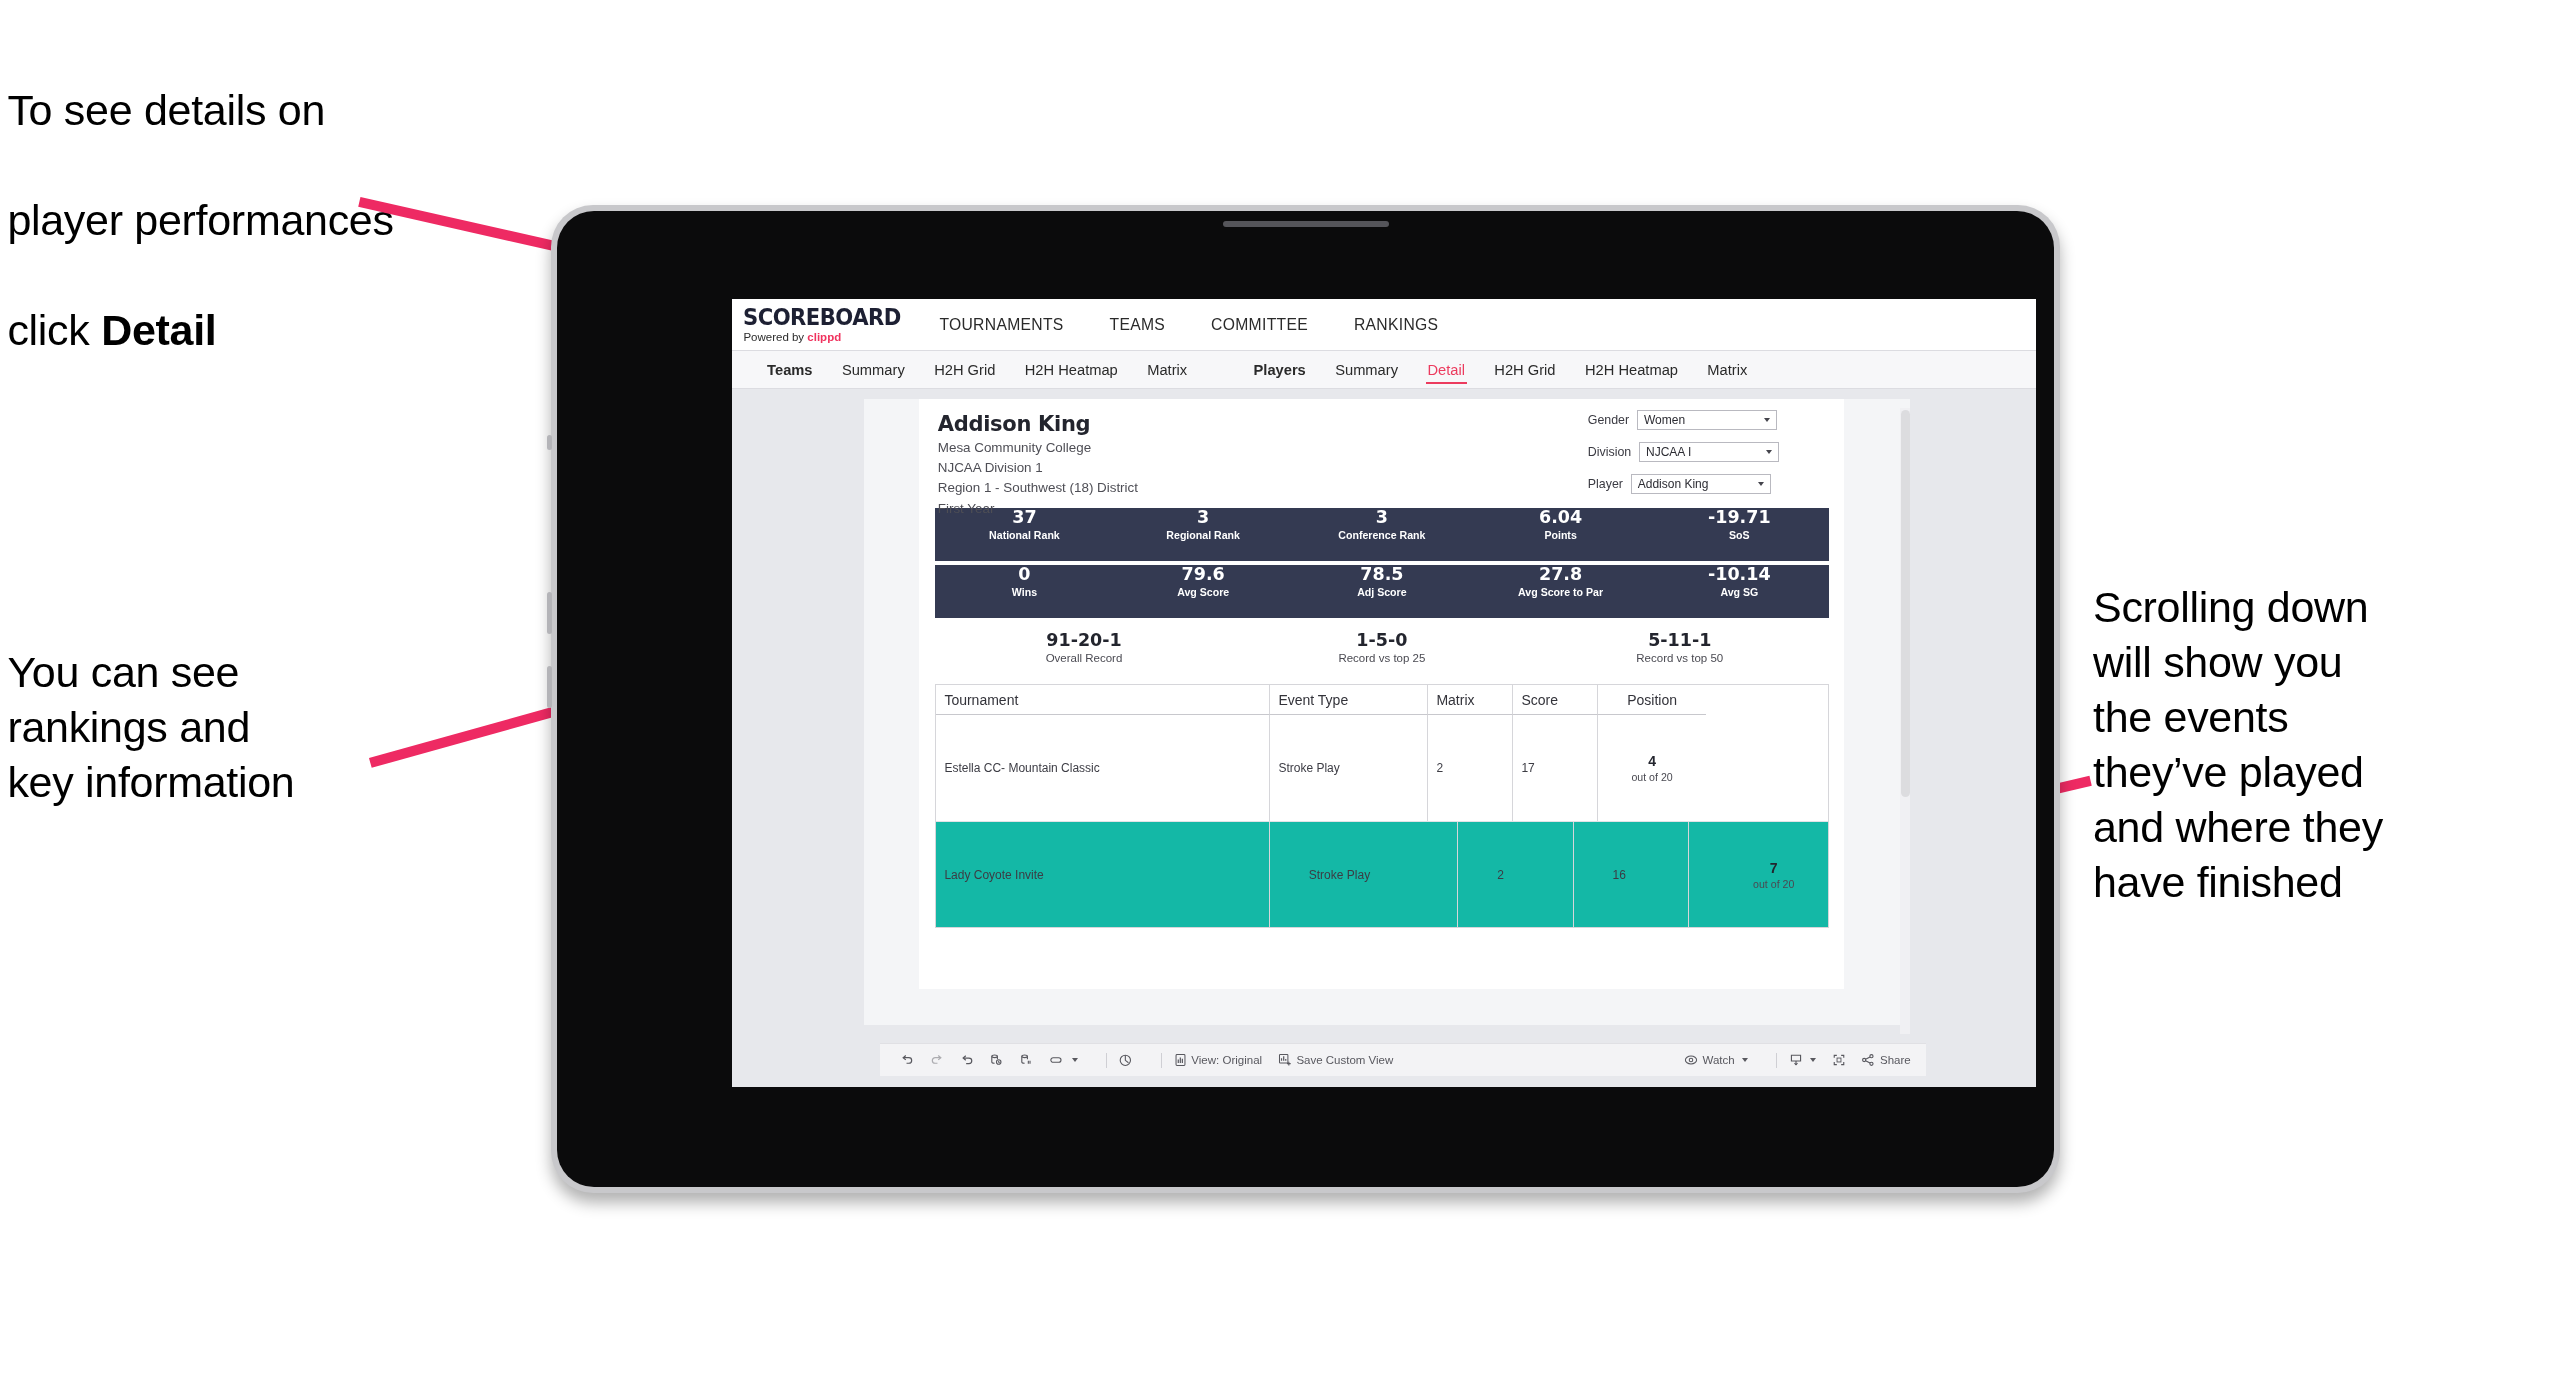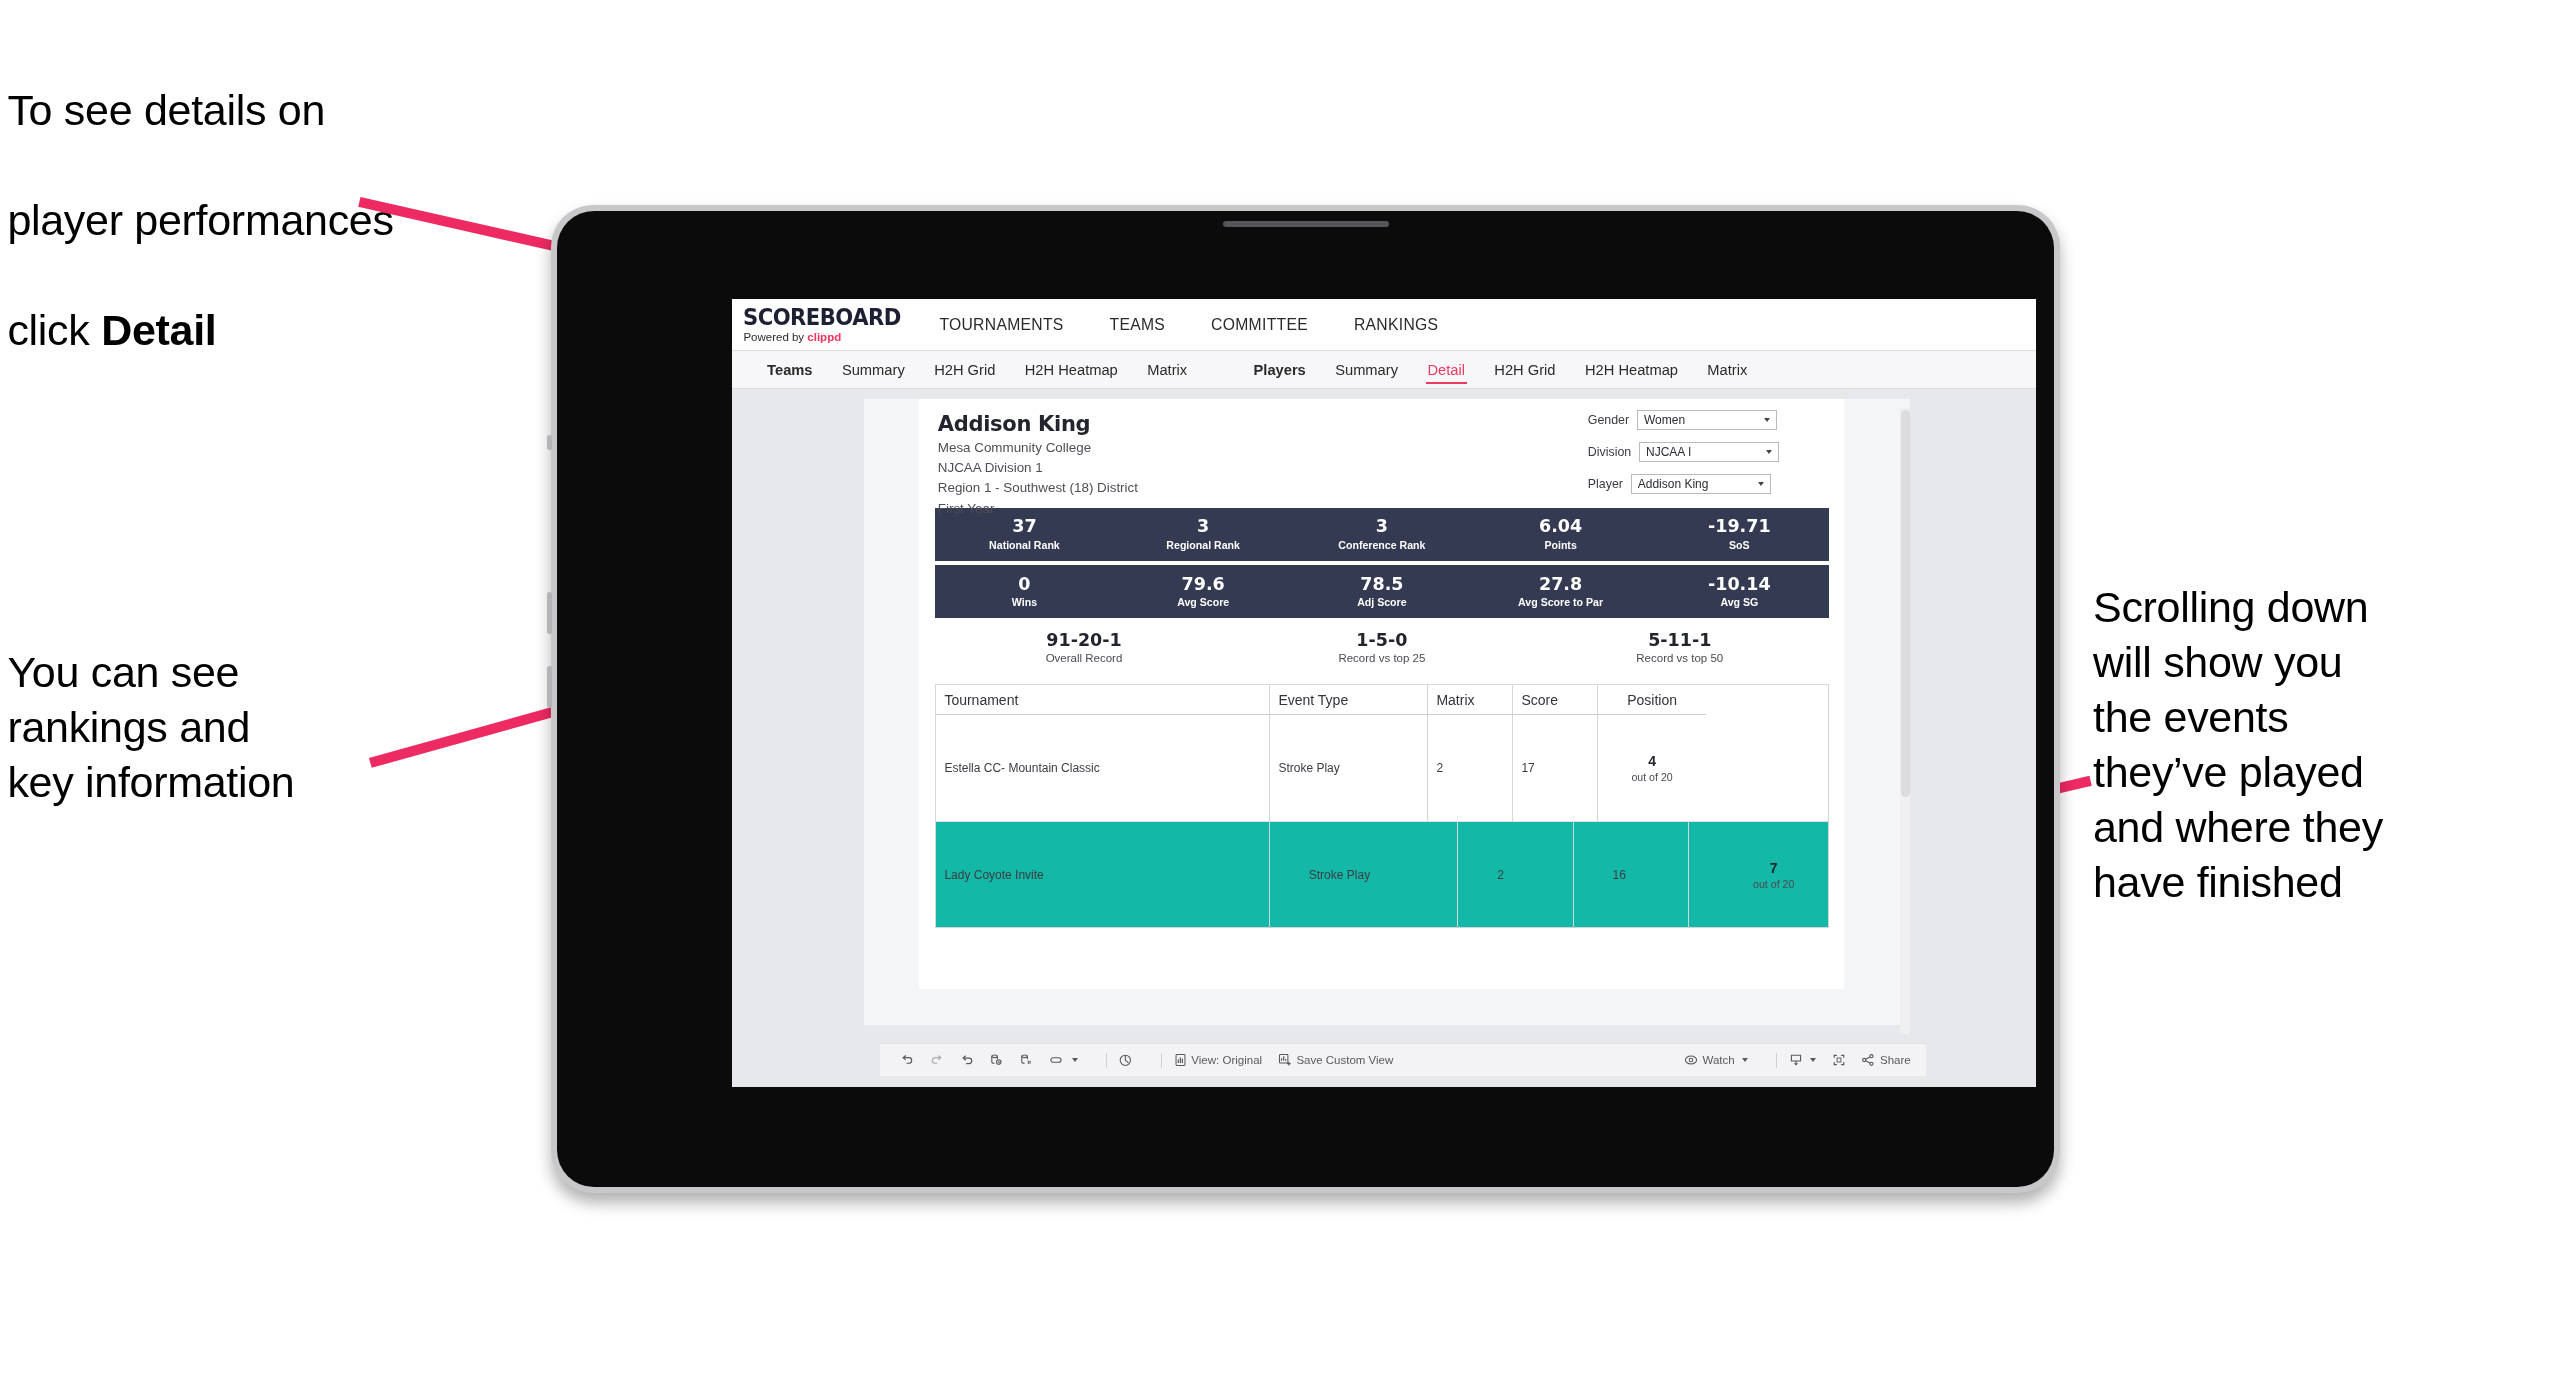--- a/index.html
+++ b/index.html
@@ -152,21 +152,21 @@
     transform: translateY(-50%);
     width: 0; height: 0;
     border-left: 3.7px solid transparent;
     border-right: 3.7px solid transparent;
     border-top: 4.6px solid #44444c;
   }
 
   
   .statband {
     margin: 0 15.7px; background: #343a52;
-    display: flex; align-items: center; height: 53px;
+    display: flex; height: 53px;
   }
   .statband.second { margin-top: 4.6px; }
   .stat { flex: 1; text-align: center; color: #fff; }
   .stat .v {
     font-family: "DejaVu Sans", sans-serif;
     font-size: 17.5px; font-weight: 700; line-height: 1.05;
   }
   .stat .k { font-size: 10.6px; margin-top: 2.8px; font-weight: 700; }
 
   

